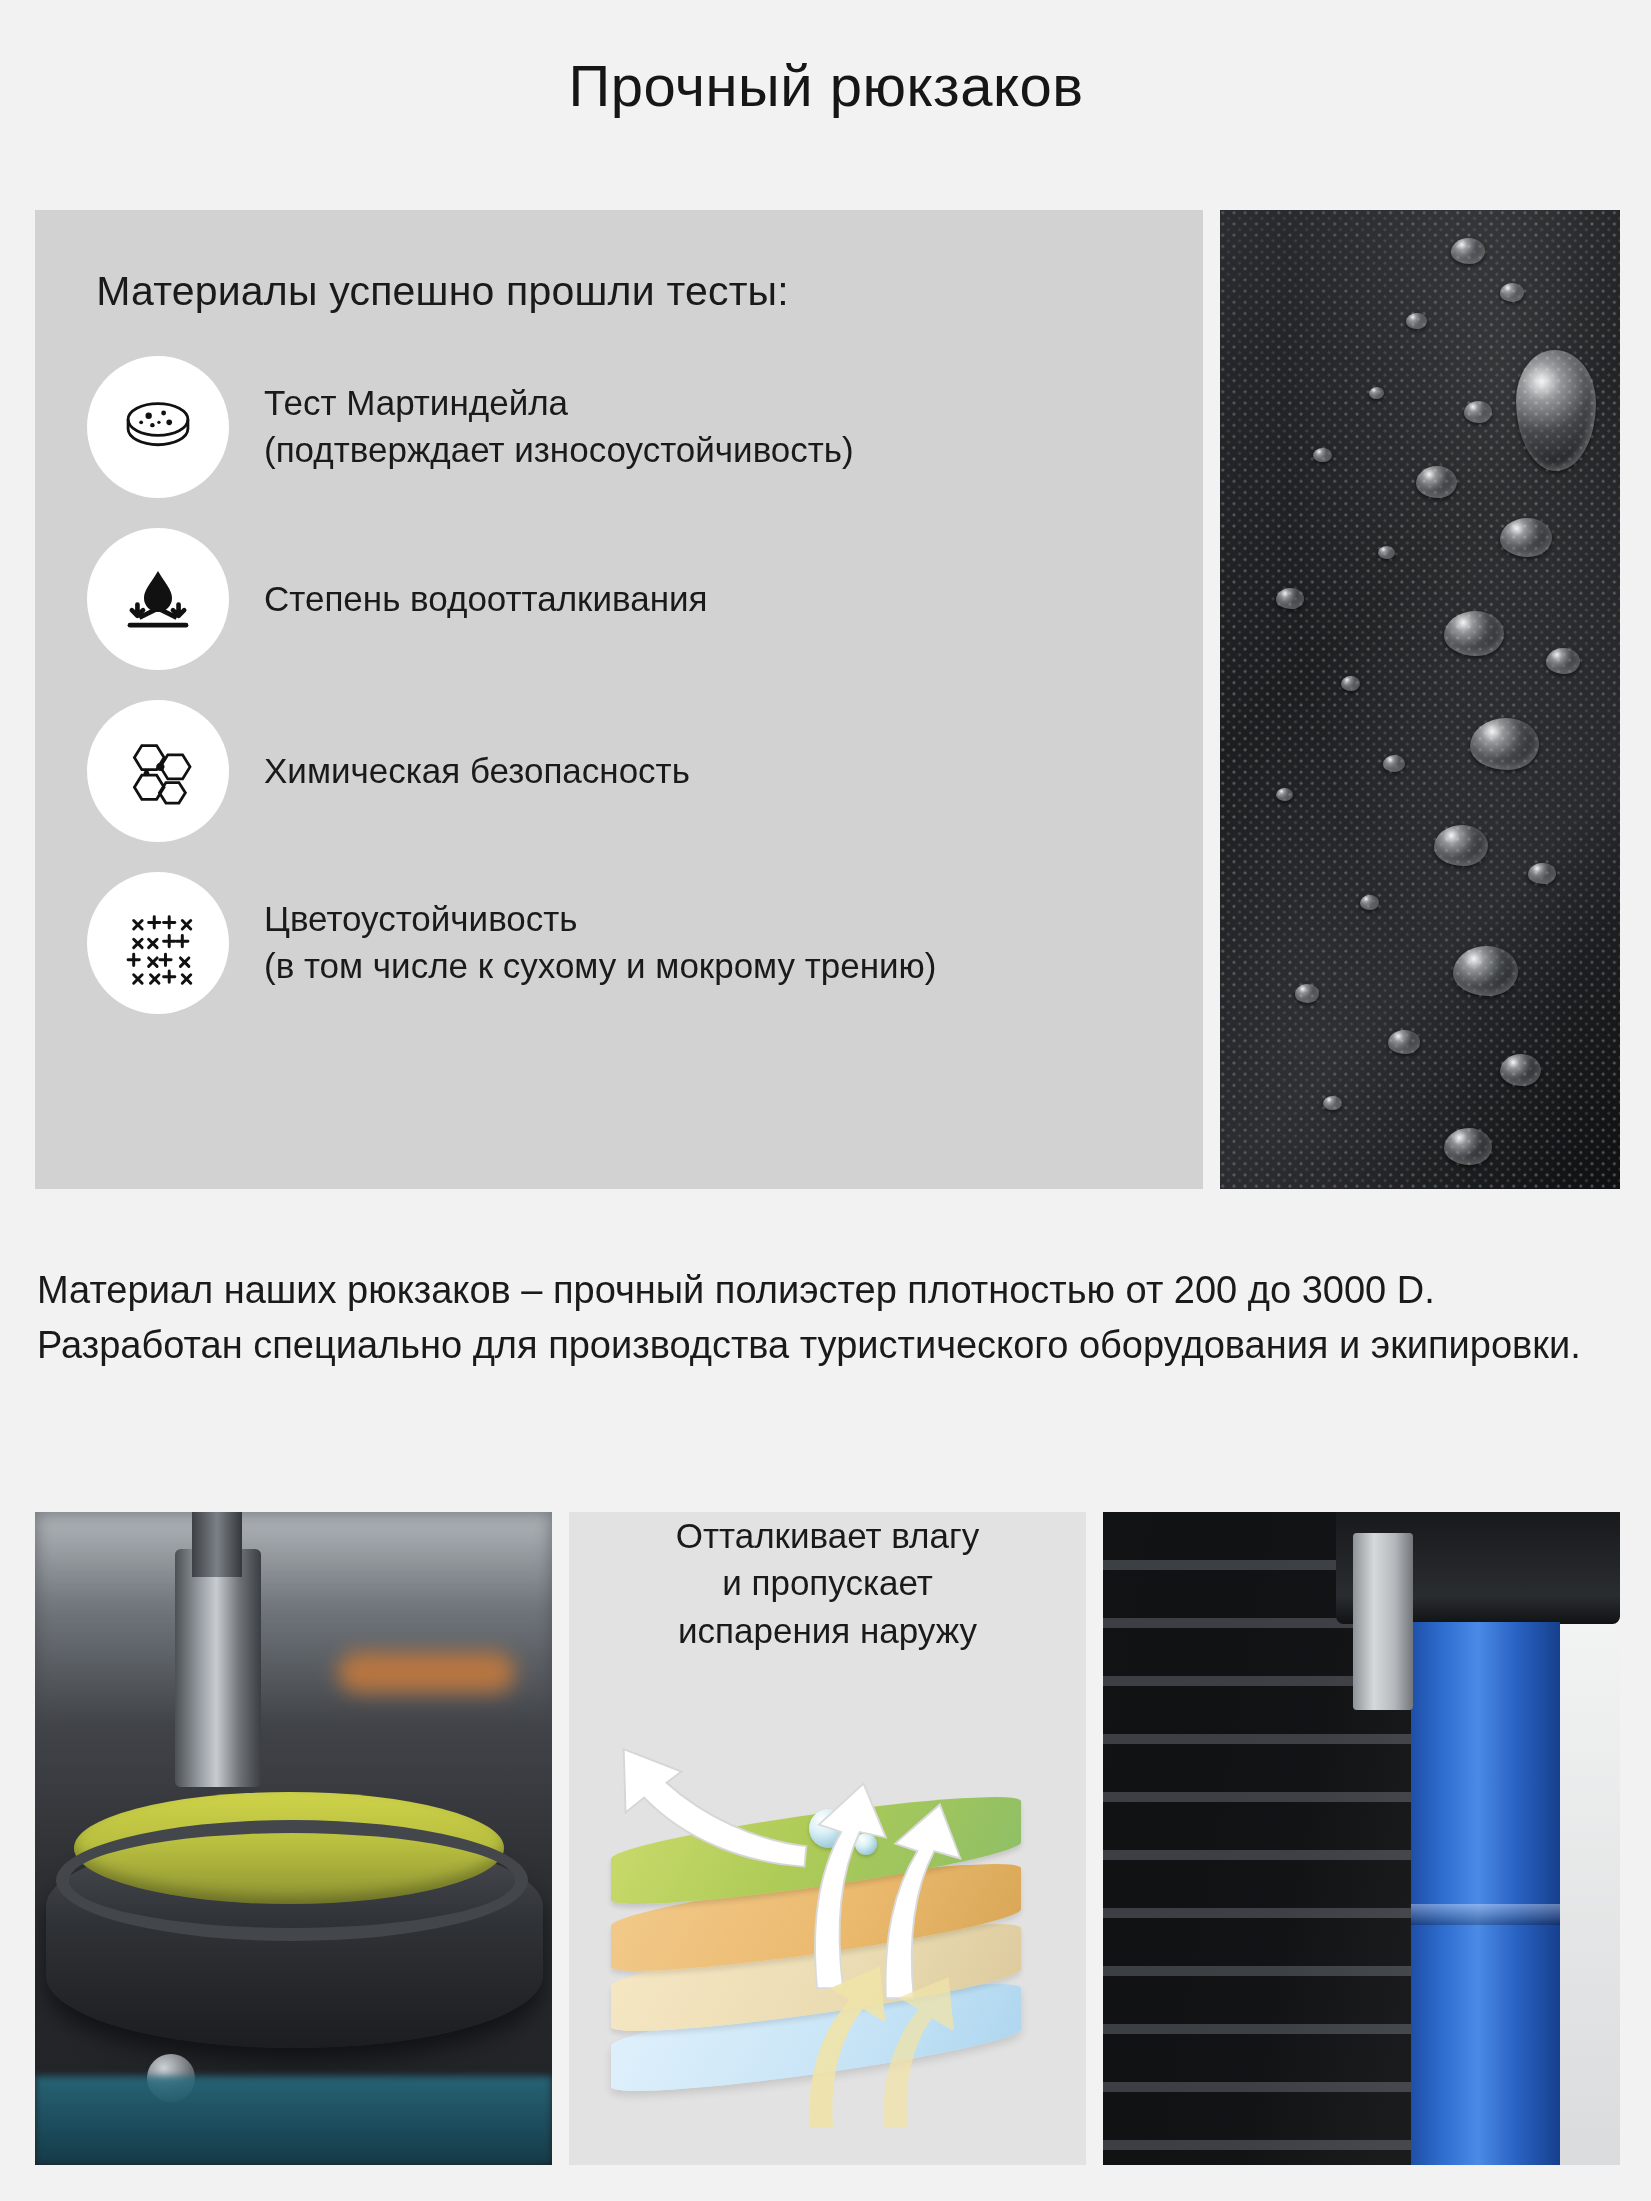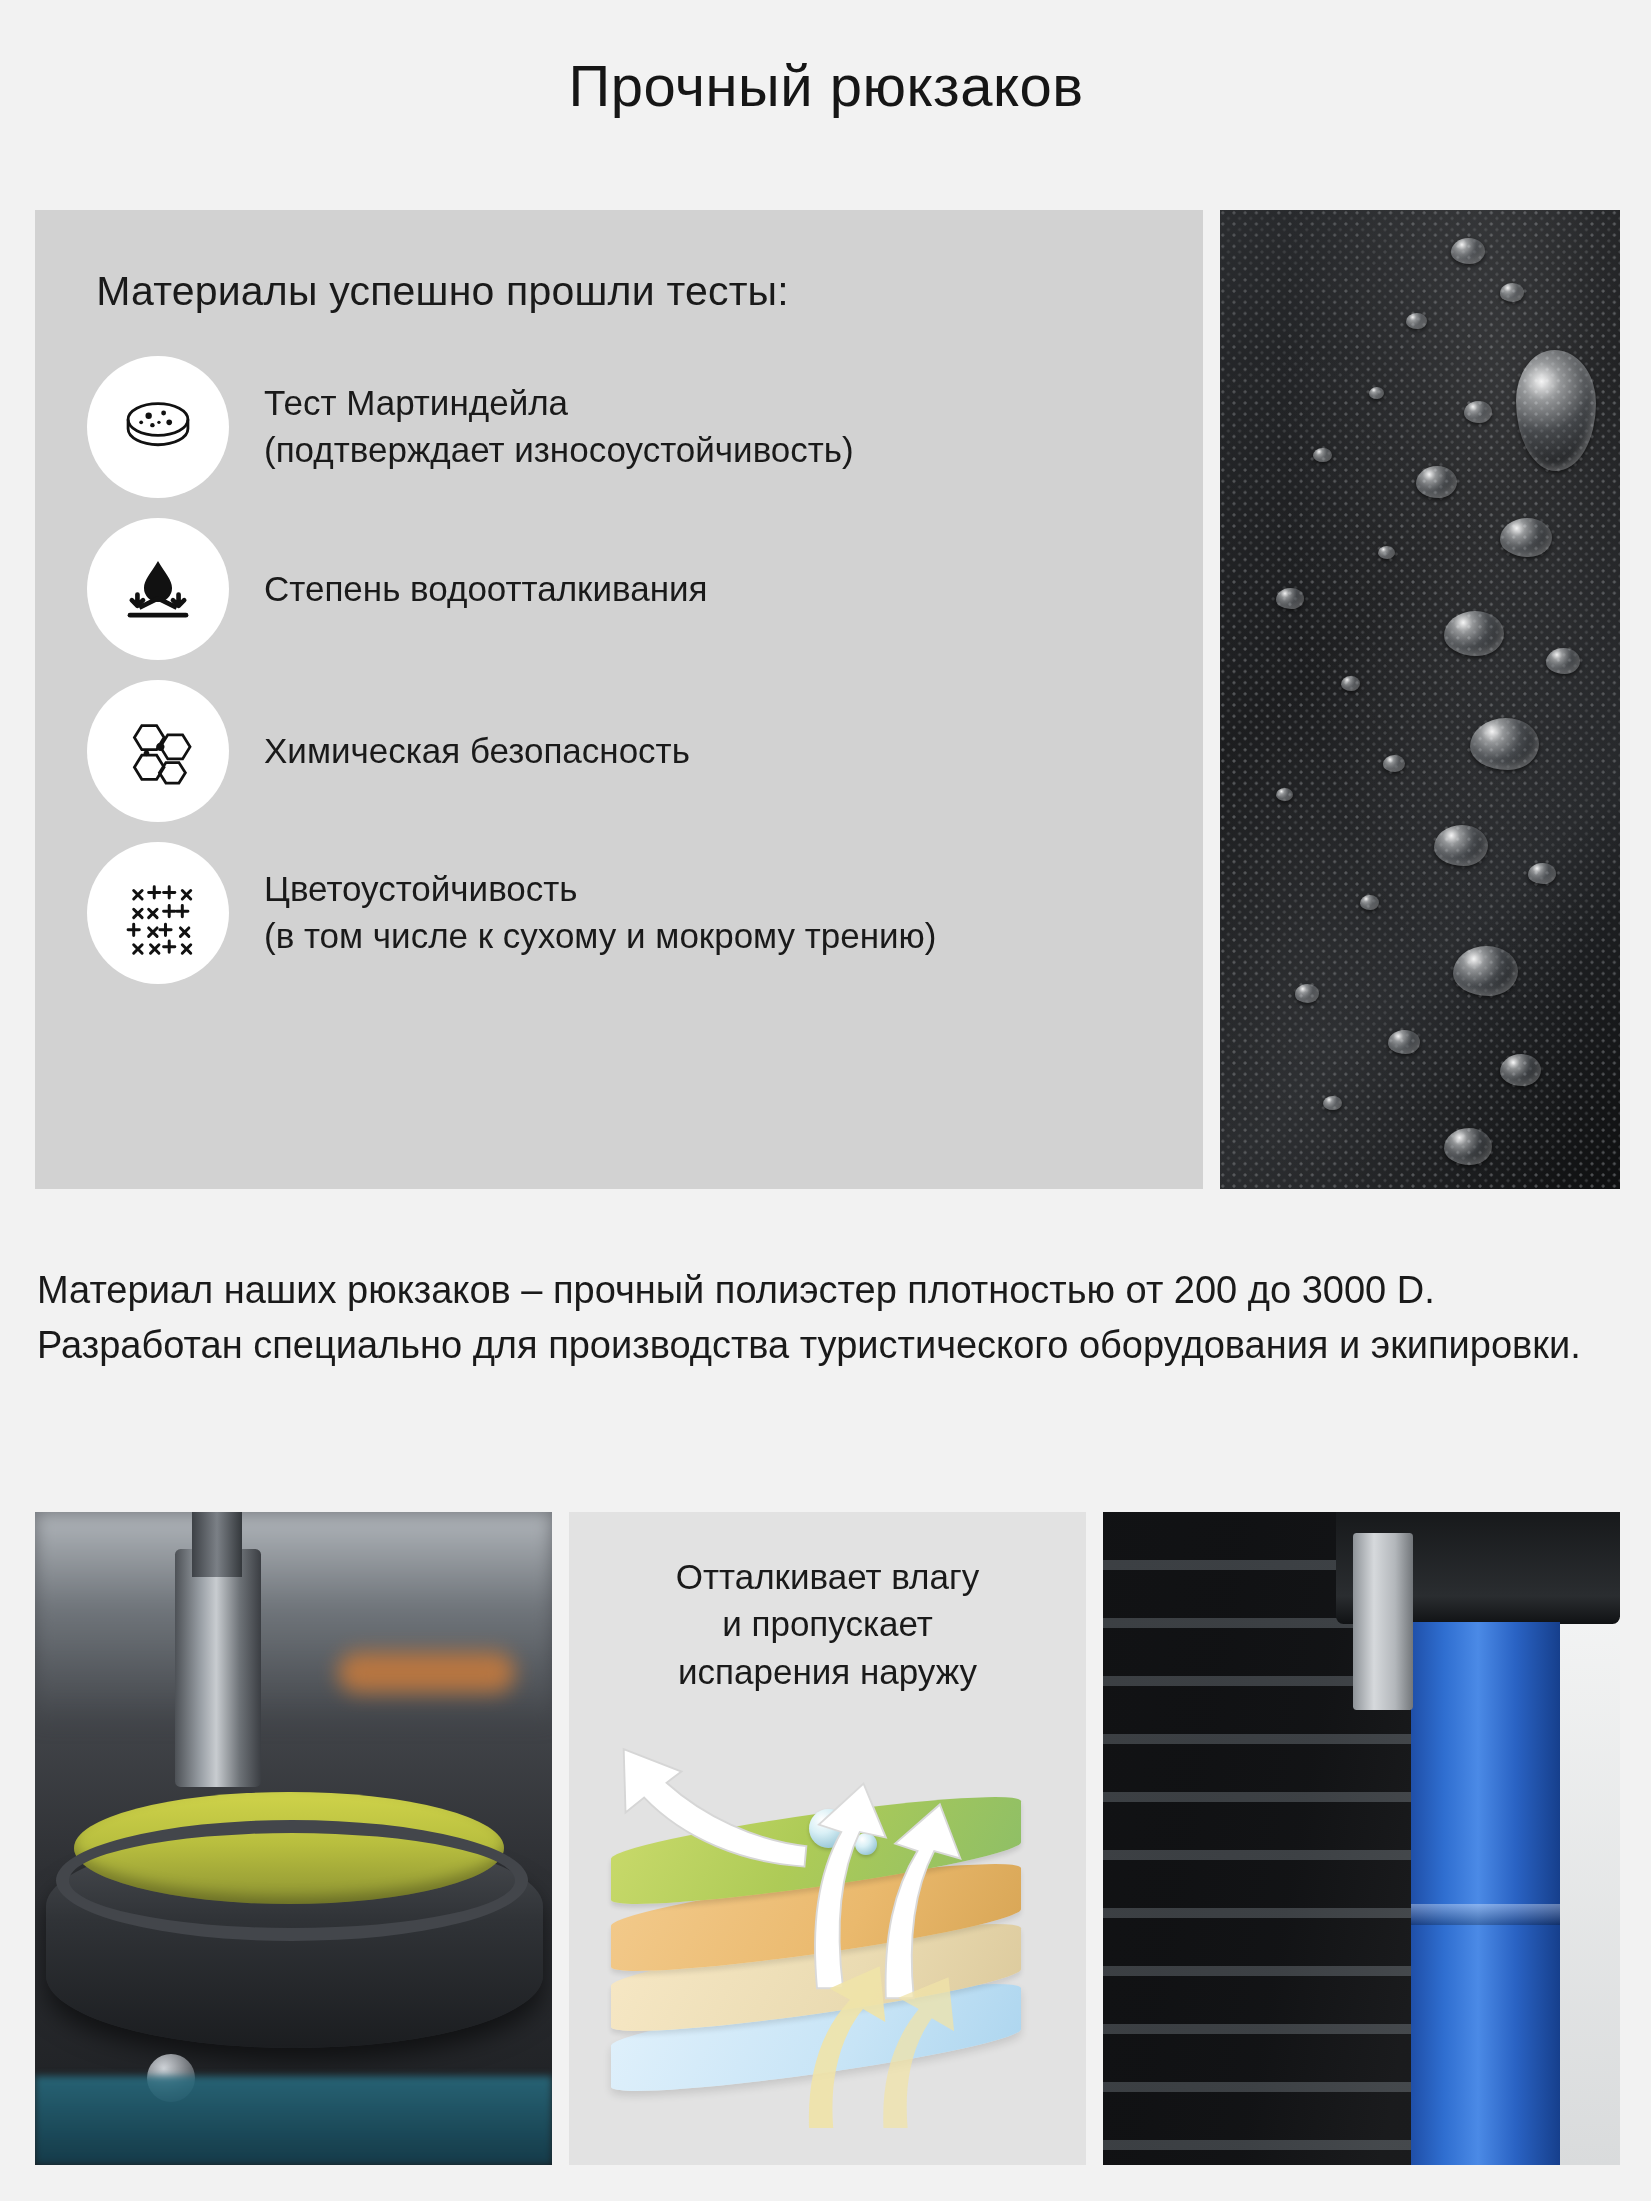--- a/index.html
+++ b/index.html
@@ -58,21 +58,21 @@
     font-size: 41px;
     font-weight: 400;
     color: #1a1a1a;
     margin: 0 0 41px 9.3px;
     letter-spacing: 0.2px;
   }
 
   .test-list {
     display: flex;
     flex-direction: column;
-    gap: 20px;
+    gap: 30px;
   }
 
   .test-item {
     display: flex;
     align-items: center;
     gap: 35px;
   }
 
   .test-icon {
     flex: 0 0 auto;
@@ -208,21 +208,20 @@
     height: 653px;
     background: #e2e2e2;
     position: relative;
     overflow: hidden;
   }
   .breath-title {
     text-align: center;
     font-size: 35px;
     line-height: 1.35;
     color: #1a1a1a;
-    padding-top: 41px;
     white-space: pre-line;
   }
   .layers {
     position: absolute;
     left: 42px;
     top: 280px;
     width: 438px;
     height: 336px;
   }
   .layer {

